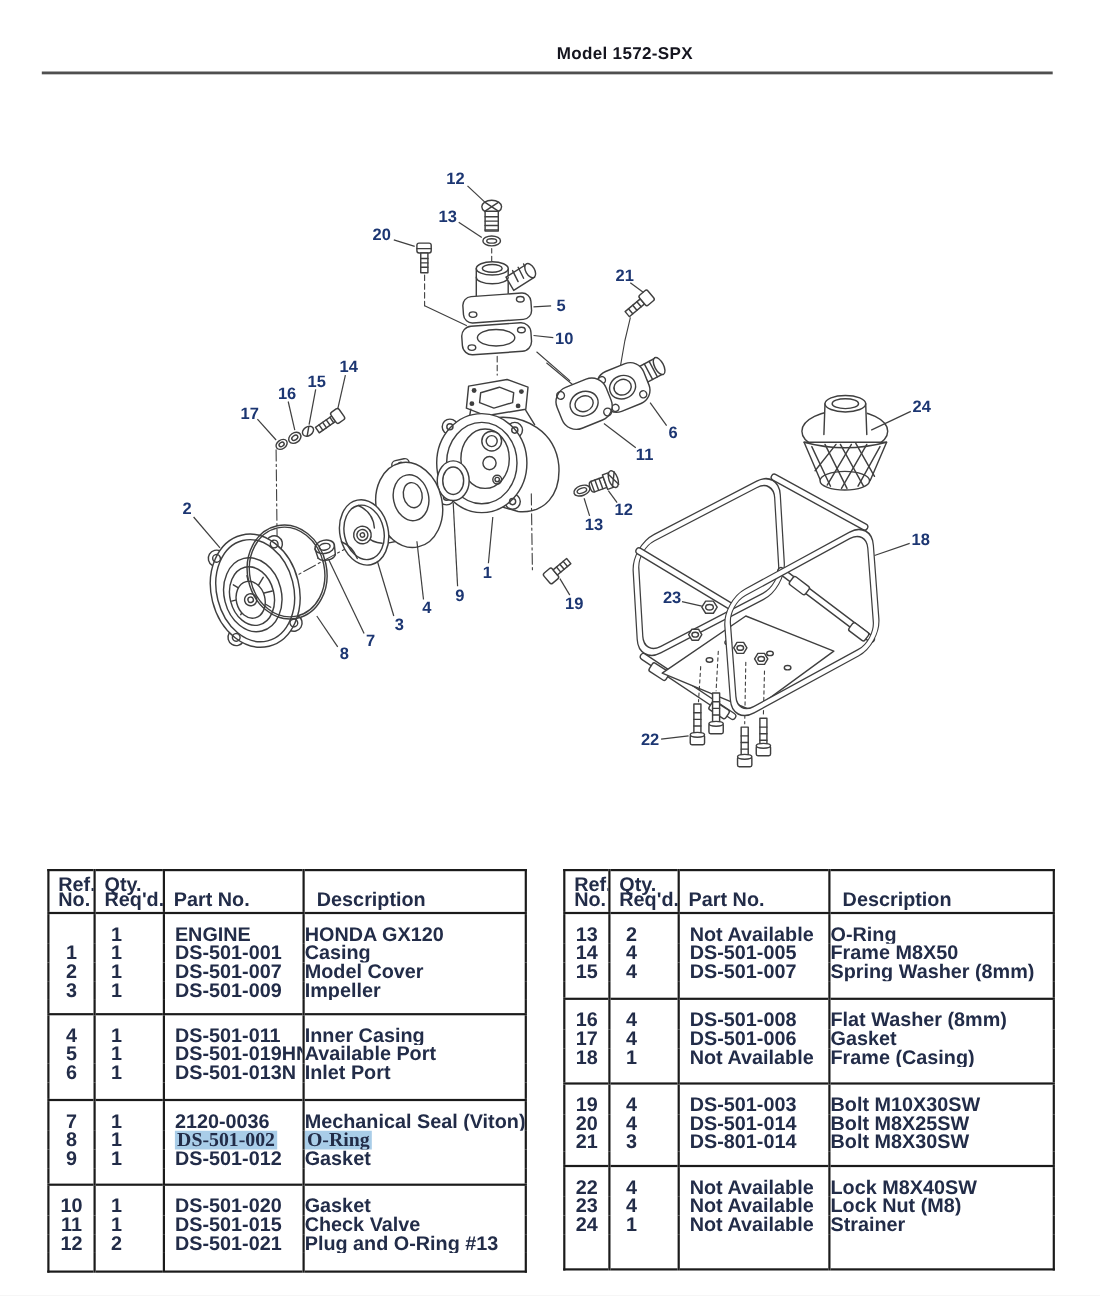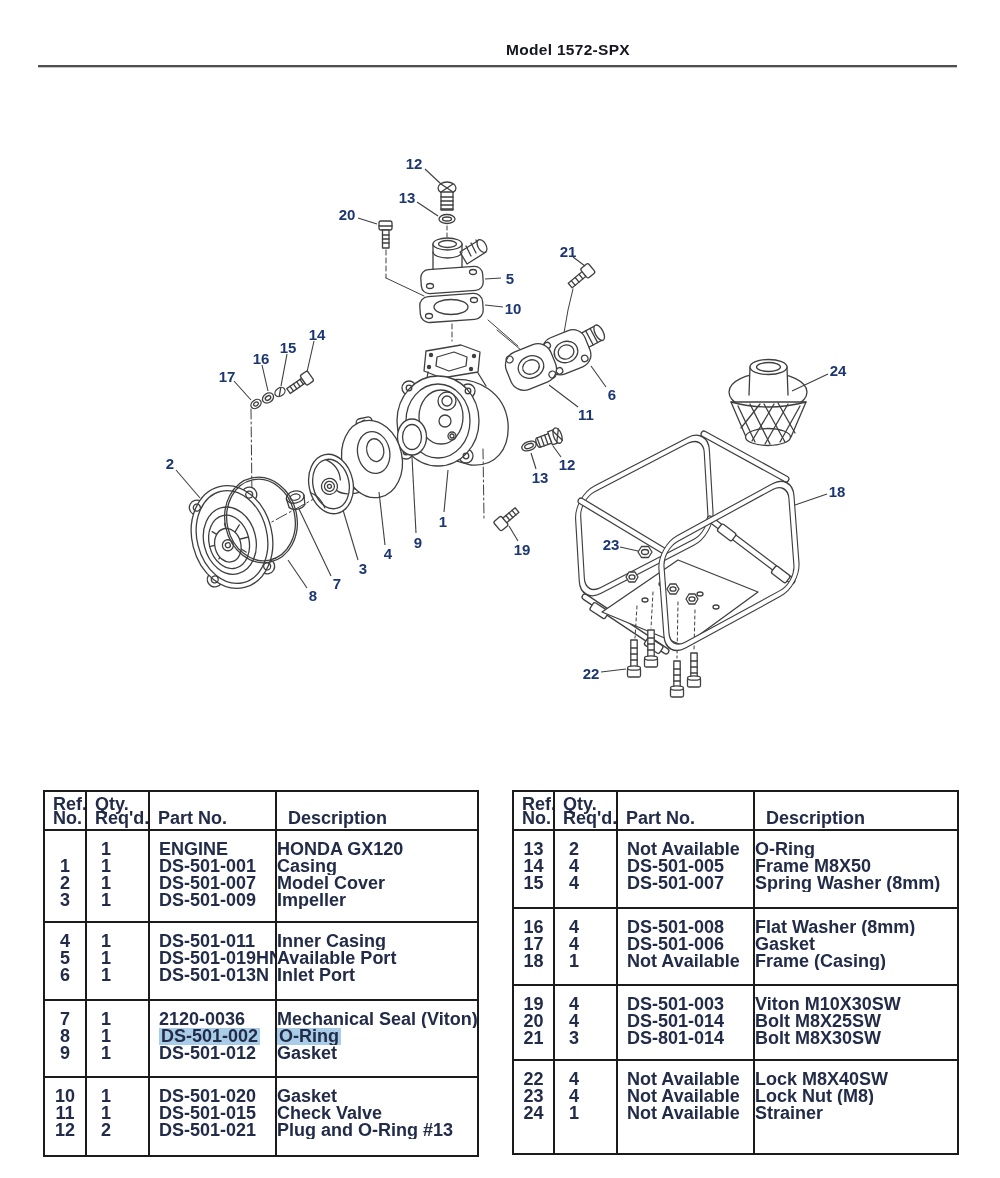--- a/index.html
+++ b/index.html
@@ -21,21 +21,21 @@
   .ptable tbody{border-top:2px solid #1b1b1b;}
   .ptable td{padding:0;height:17px;vertical-align:top;}
   .ptable td.c0{text-align:center;}
   .ptable td.c1{padding-left:14px;}
   .ptable td.c2{padding-left:9px;}
   .ptable td.c3{}
   .ptable tr.first td{padding-top:10px;}
   .ptable tr.sp td{height:auto;}
   #table-left{left:43px;top:790px;width:434px;}
   #table-right{left:512px;top:790px;width:445px;}
-  .hl{padding:0 2px;}
+  .hl{padding:0 2px;font-family:Liberation Serif, serif;}
 </style>
 </head>
 <body>
 
 <div class="page">
 
   <div class="title">Model 1572-SPX</div>
   <div class="title-rule"></div>
 
   <svg class="diagram" width="1000" height="1178" viewBox="0 0 1000 1178">
@@ -606,21 +606,21 @@
           <td style="height: 14px;"></td>
           <td style="height: 14px;"></td>
           <td style="height: 14px;"></td>
         </tr>
       </tbody>
       <tbody>
         <tr class="first">
           <td class="c0">19</td>
           <td class="c1">4</td>
           <td class="c2">DS-501-003</td>
-          <td class="c3">Viton M10X30SW</td>
+          <td class="c3">Bolt M10X30SW</td>
         </tr>
         <tr>
           <td class="c0">20</td>
           <td class="c1">4</td>
           <td class="c2">DS-501-014</td>
           <td class="c3">Bolt M8X25SW</td>
         </tr>
         <tr>
           <td class="c0">21</td>
           <td class="c1">3</td>

